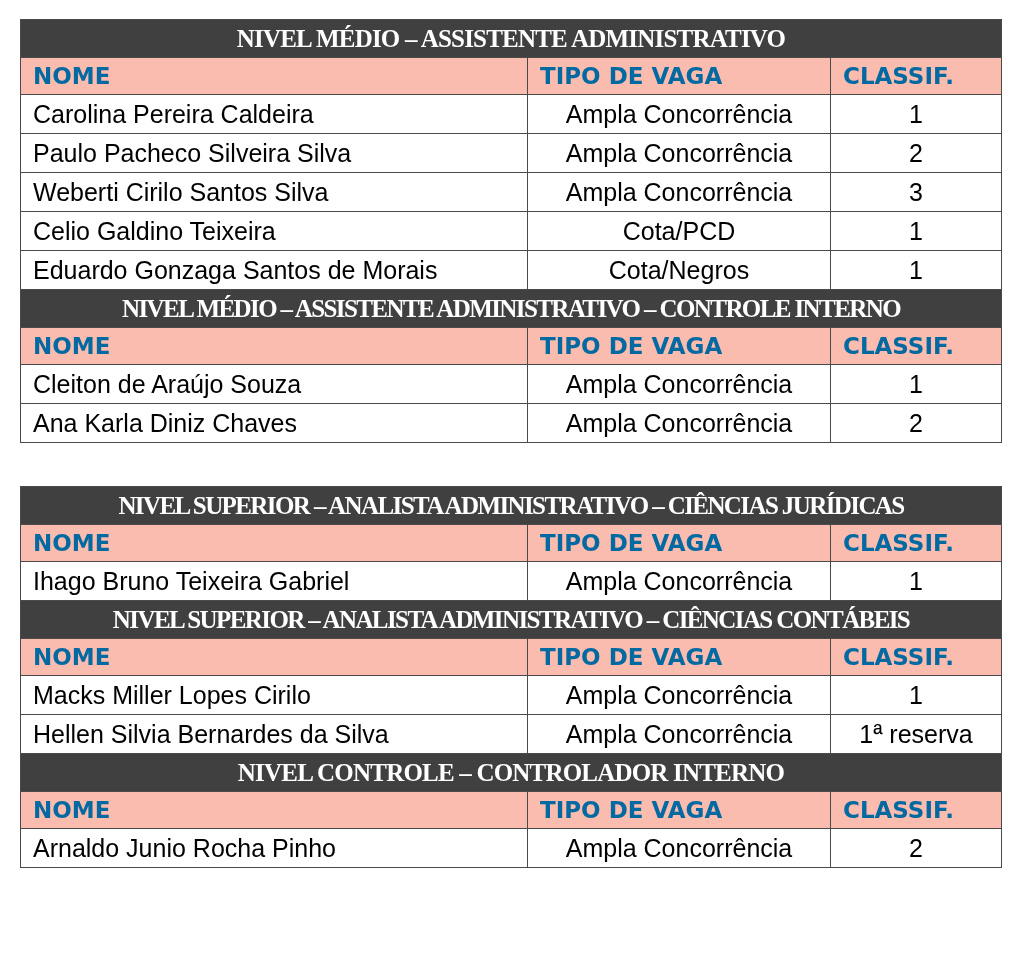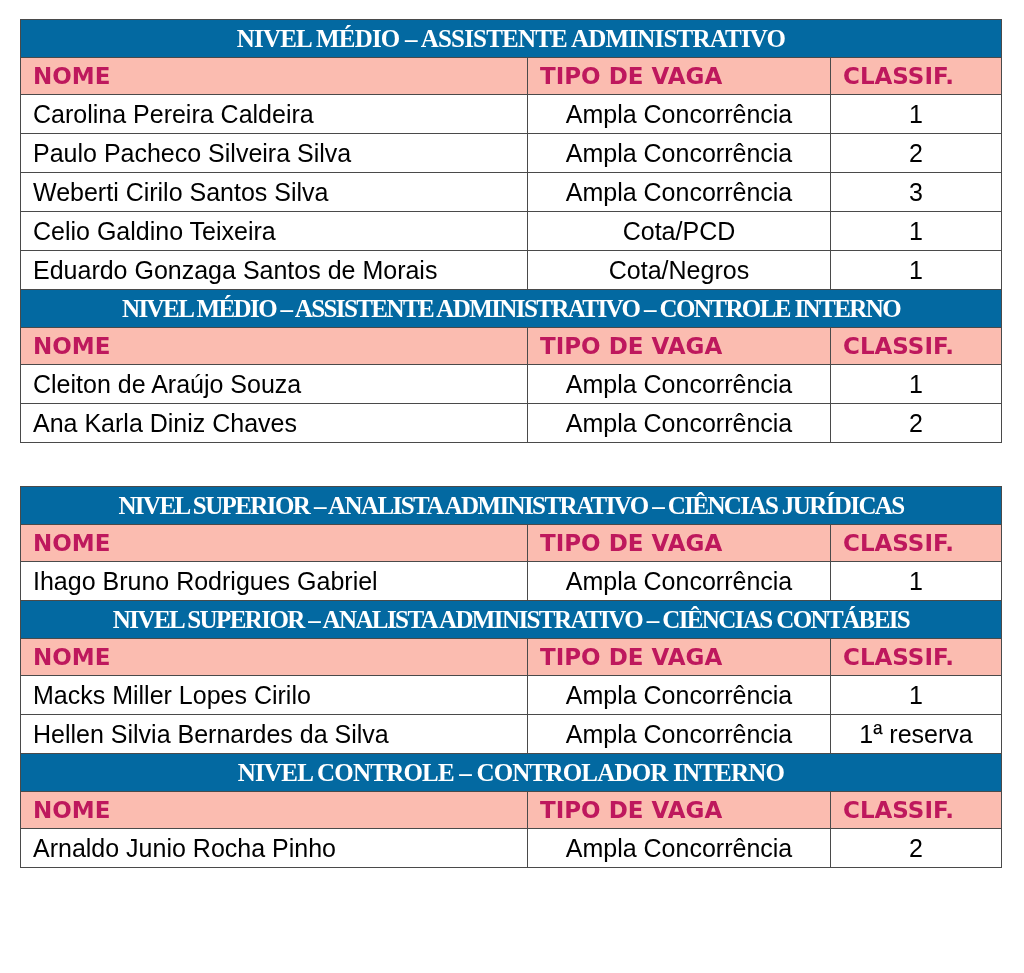--- a/index.html
+++ b/index.html
@@ -4,28 +4,28 @@
   <style>
     html, body { margin: 0; padding: 0; background: #ffffff; }
     body { width: 1024px; height: 973px; position: relative; overflow: hidden; }
     .block { position: absolute; left: 20px; width: 981px; }
     table { border-collapse: collapse; width: 981px; table-layout: fixed; }
     td, th { border: 1.5px solid #4a4a4a; padding: 0; box-sizing: border-box; }
     col.c-name { width: 507px; }
     col.c-tipo { width: 303px; }
     col.c-class { width: 171px; }
     .title-row td {
-      background: #0369a1; color: #ffffff; text-align: center;
+      background: #404040; color: #ffffff; text-align: center;
       font-family: "Liberation Serif", "DejaVu Serif", serif; font-weight: bold;
       font-size: 25px; height: 38px; line-height: 36px; letter-spacing: -0.8px;
       white-space: nowrap; overflow: hidden;
     }
     .title-row td.condensed { font-size: 25px; letter-spacing: -1.6px; }
     .head-row th {
-      background: #fbbcb0; color: #be185d; font-family: "DejaVu Sans", sans-serif;
+      background: #fbbcb0; color: #0369a1; font-family: "DejaVu Sans", sans-serif;
       font-weight: bold; font-size: 23px; height: 24px; line-height: 36px;
       text-align: left; padding-left: 12px; margin-left: 40px;
     }
     .head-row th.tipo { padding-left: 12px; }
     .head-row th.class { }
     .data-row td {
       background: #ffffff; color: #000000; font-family: "Liberation Sans", "DejaVu Sans", sans-serif;
       font-size: 25px; height: 28px; line-height: 38px; vertical-align: top;
       white-space: nowrap;
     }
@@ -111,21 +111,21 @@
     <tbody>
       <tr class="title-row">
         <td colspan="3" class="condensed">NIVEL SUPERIOR – ANALISTA ADMINISTRATIVO – CIÊNCIAS JURÍDICAS</td>
       </tr>
       <tr class="head-row">
         <th>NOME</th>
         <th class="tipo">TIPO DE VAGA</th>
         <th class="class">CLASSIF.</th>
       </tr>
       <tr class="data-row">
-        <td class="name">Ihago Bruno Rodrigues Gabriel</td>
+        <td class="name">Ihago Bruno Teixeira Gabriel</td>
         <td class="tipo">Ampla Concorrência</td>
         <td class="class">1</td>
       </tr>
 
       <tr class="title-row">
         <td colspan="3" class="condensed">NIVEL SUPERIOR – ANALISTA ADMINISTRATIVO – CIÊNCIAS CONTÁBEIS</td>
       </tr>
       <tr class="head-row">
         <th>NOME</th>
         <th class="tipo">TIPO DE VAGA</th>

